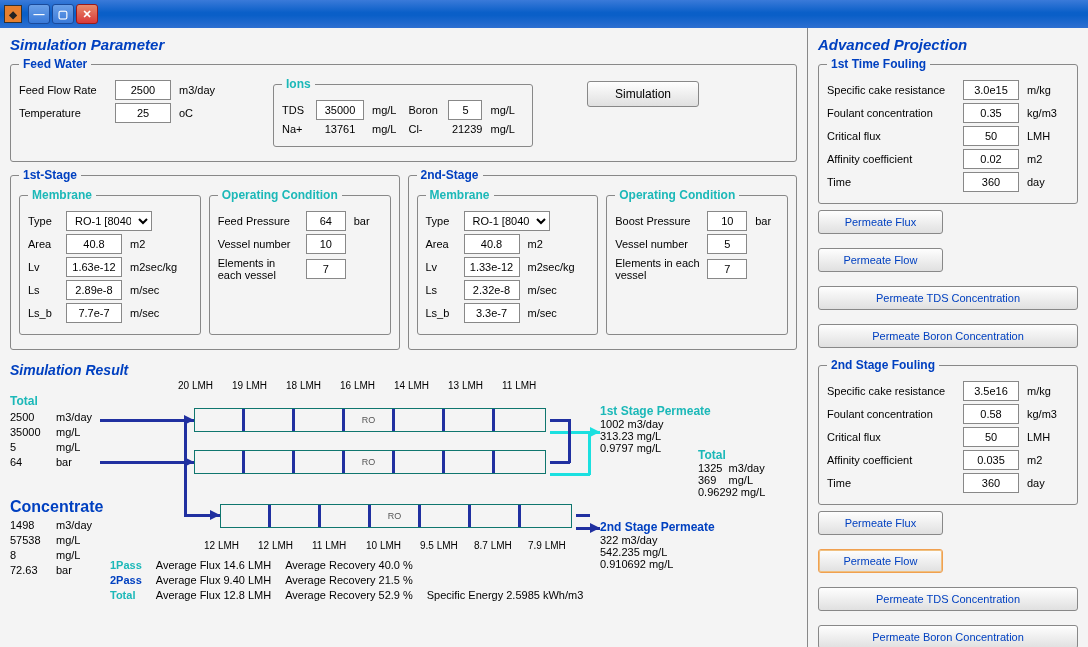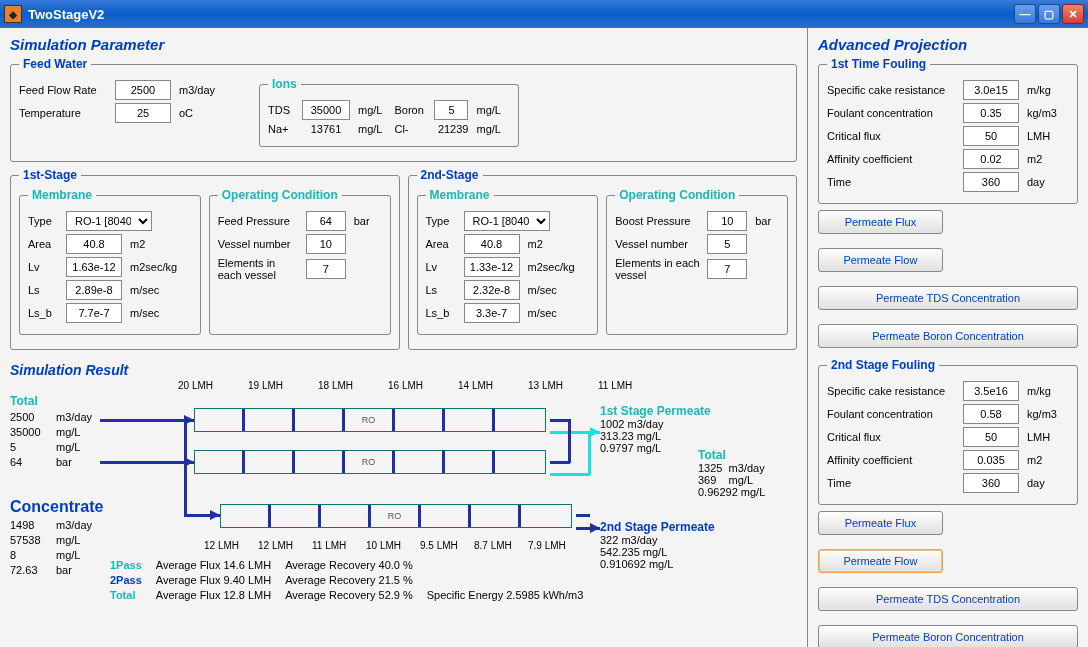--- a/index.html
+++ b/index.html
@@ -41,21 +41,21 @@
 .btn {
   background: linear-gradient(to bottom, #fefefe, #e0e0e0);
   border: 1px solid #888; border-radius: 3px;
   padding: 5px 0; font-size: 12px; color: #000;
   cursor: pointer; text-align: center;
   width: 112px;
 }
 .btn.right { width: 112px; font-size: 11px; color: #0040c0; }
 .btn.right.sel { border: 1px solid #f0a050; box-shadow: inset 0 0 0 1px #f0c080; }
 
-.feedwater-wrap { display: flex; align-items: flex-start; gap: 10px; }
+.feedwater-wrap { display: flex; align-items: flex-start; gap: 24px; }
 .feedwater-left { flex: 0 0 230px; }
 .ions-box { flex: 0 0 260px; }
 .actionbtns { display: flex; flex-direction: column; gap: 10px; margin-left: 30px; margin-top: 4px; }
 
 .stages-wrap { display: flex; gap: 8px; }
 .stage-col { flex: 1; }
 .stage-inner { display: flex; gap: 8px; }
 .membrane-box { flex: 1; }
 .opcond-box { flex: 1; }
 .result-body { position: relative; height: 232px; font-size: 11px; }
@@ -68,21 +68,21 @@
 .datarow .v { width: 38px; }
 .datarow .u { }
 
 .perm1-block { position: absolute; left: 590px; top: 24px; }
 .perm2-block { position: absolute; left: 590px; top: 140px; }
 .perm-hdr { color: #1bb8b8; font-weight: bold; font-size: 12px; }
 .perm2-block .perm-hdr { color: #0040c0; }
 .total-block { position: absolute; left: 688px; top: 68px; }
 .total-hdr { color: #1bb8b8; font-weight: bold; font-size: 12px; }
 
-.lmh-row1 { position: absolute; top: 0; left: 168px; font-size: 10px; display: flex; gap: 16px; }
+.lmh-row1 { position: absolute; top: 0; left: 168px; font-size: 10px; display: flex; gap: 0; }
 .lmh-row1 span { width: 54px; }
 .lmh-row2 { position: absolute; top: 160px; left: 194px; font-size: 10px; display: flex; gap: 0; }
 .lmh-row2 span { width: 54px; }
 
 .summary { position: absolute; left: 100px; top: 178px; font-size: 11px; display: flex; gap: 14px; }
 .summary .passlbl { color: #1bb8b8; font-weight: bold; }
 .summary .passlbl div:nth-child(2) { color: #0040c0; }
 .summary .passlbl div:nth-child(3) { color: #1bb8b8; }
 .summary .col { line-height: 15px; }
 
@@ -103,21 +103,20 @@
 
 .right-panel fieldset .row .lbl { width: 130px; }
 .right-buttons { display: flex; flex-wrap: wrap; gap: 14px; margin: 6px 0 10px; }
 .right-buttons .btn.right.full { width: 100%; }
 </style>
 </head>
 <body>
 
 <div class="titlebar">
   <div class="icon">◆</div>
-  <div class="title">TwoStageV2</div>
   <div class="winbtns">
     <div class="winbtn">—</div>
     <div class="winbtn">▢</div>
     <div class="winbtn close">✕</div>
   </div>
 </div>
 
 <div class="content">
   <div class="left-panel">
     <h2>Simulation Parameter</h2>
@@ -150,20 +149,21 @@
           <div class="row">
             <span class="lbl" style="width:28px">Na+</span>
             <span style="width:48px;text-align:center">13761</span>
             <span class="unit">mg/L</span>
             <span class="lbl" style="width:34px;margin-left:6px">Cl-</span>
             <span style="width:34px;text-align:right">21239</span>
             <span class="unit">mg/L</span>
           </div>
         </fieldset>
         <div class="actionbtns">
+          <button class="btn">Simulation</button>
         </div>
       </div>
     </fieldset>
 
     <div class="stages-wrap">
       <fieldset class="stage-col">
         <legend>1st-Stage</legend>
         <div class="stage-inner">
           <fieldset class="cyan membrane-box">
             <legend>Membrane</legend>

